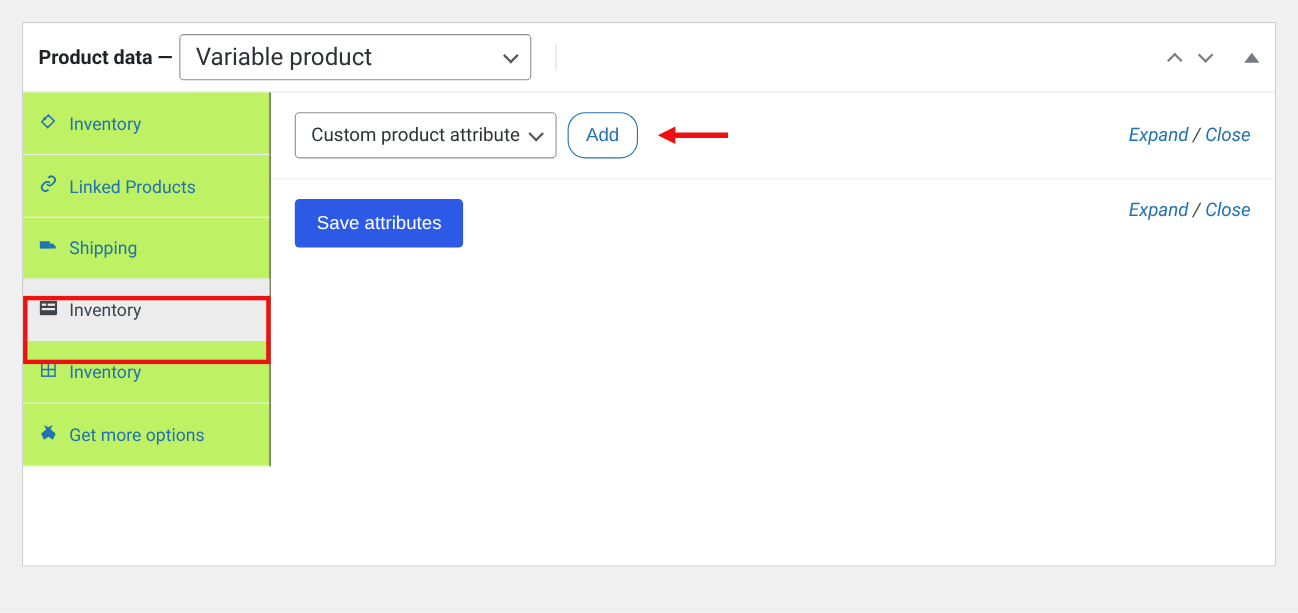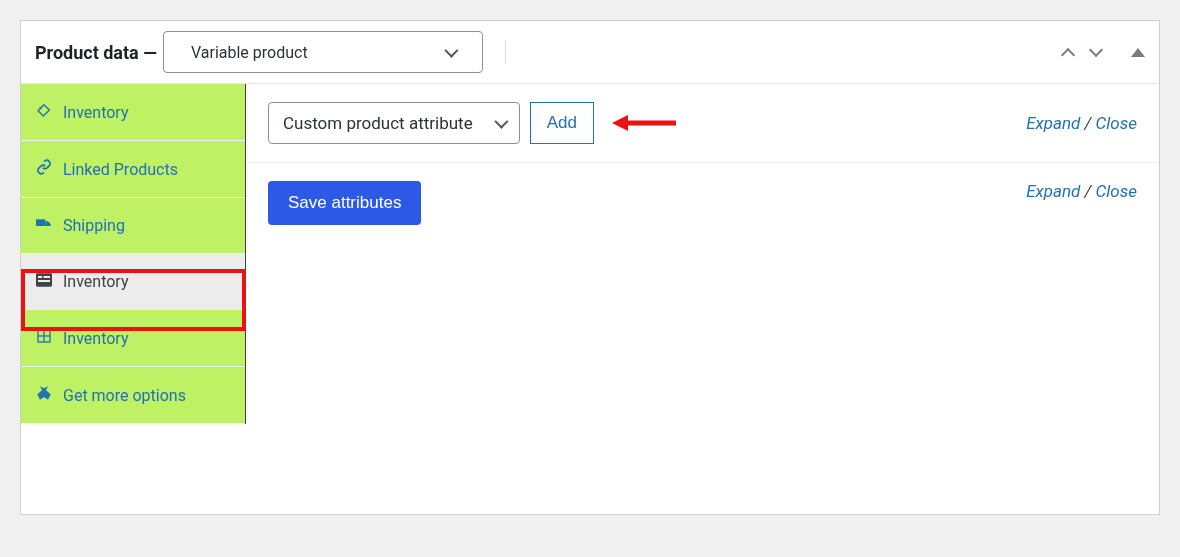--- a/index.html
+++ b/index.html
@@ -26,25 +26,25 @@
   .panel-title {
     font-size: 18px;
     font-weight: 700;
     color: #1d2327;
   }
   .product-type-select {
     border: 1px solid #8c8f94;
     border-radius: 4px;
     height: 42px;
     width: 320px;
-    padding: 0 27px;
+    padding: 0 14px;
     display: flex;
     align-items: center;
     justify-content: space-between;
-    font-size: 16px;
+    font-size: 22px;
     color: #2c3338;
     background: #fff;
     cursor: pointer;
   }
   .vsep {
     width: 1px;
     height: 24px;
     background: #ddd;
     margin-left: 16px;
   }
@@ -105,31 +105,31 @@
     border-bottom: 1px solid #eee;
     gap: 10px;
   }
   .attr-select {
     border: 1px solid #8c8f94;
     border-radius: 4px;
     height: 42px;
     padding: 0 14px;
     display: flex;
     align-items: center;
-    gap: 22px;
+    gap: 8px;
     font-size: 17px;
     color: #2c3338;
     background: #fff;
     cursor: pointer;
   }
   .btn-add {
     border: 1px solid #2271b1;
     color: #2271b1;
     background: #fff;
-    border-radius: 0;
+    border-radius: 16px;
     height: 42px;
     padding: 0 16px;
     font-size: 17px;
     cursor: pointer;
   }
   .arrow-annotation {
     position: relative;
     width: 64px;
     height: 30px;
     margin-left: 8px;

